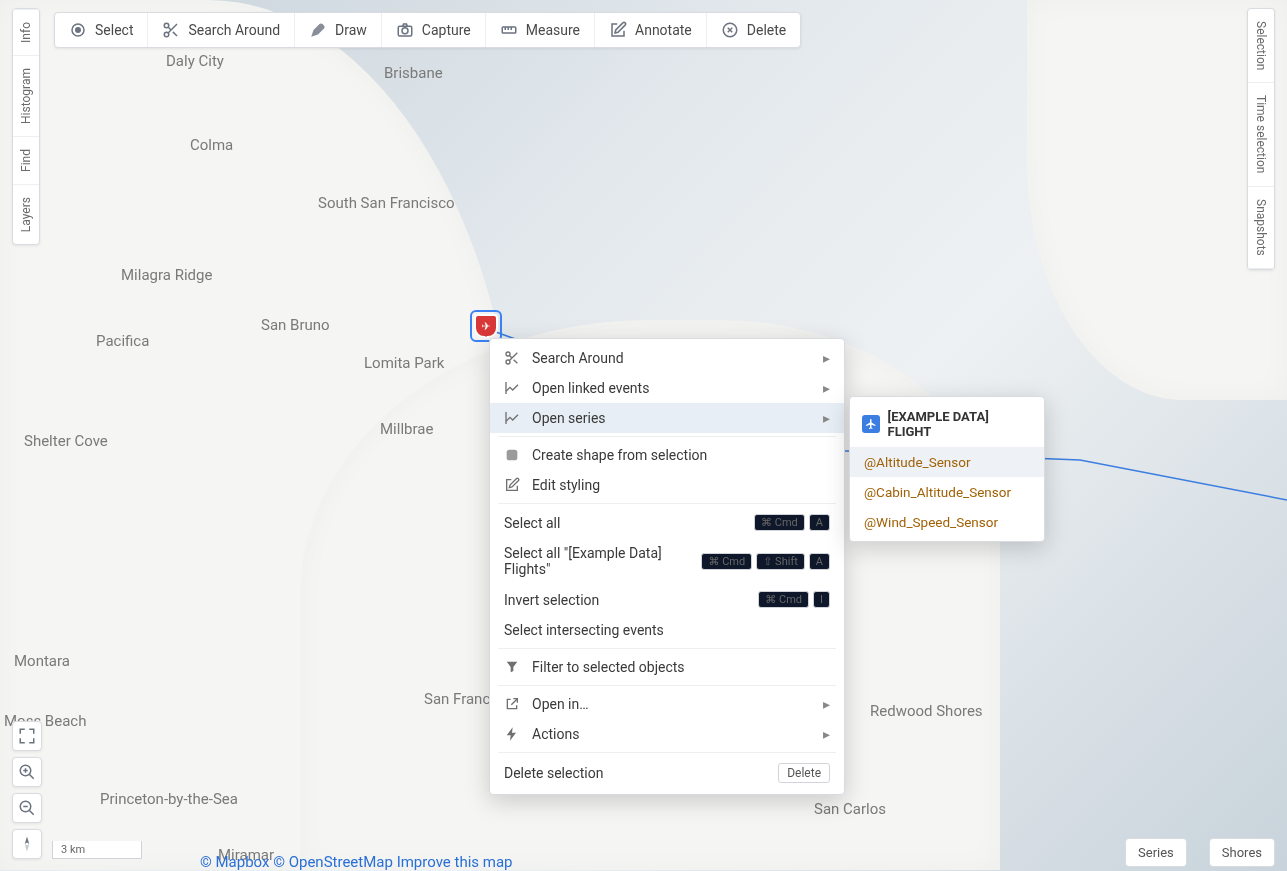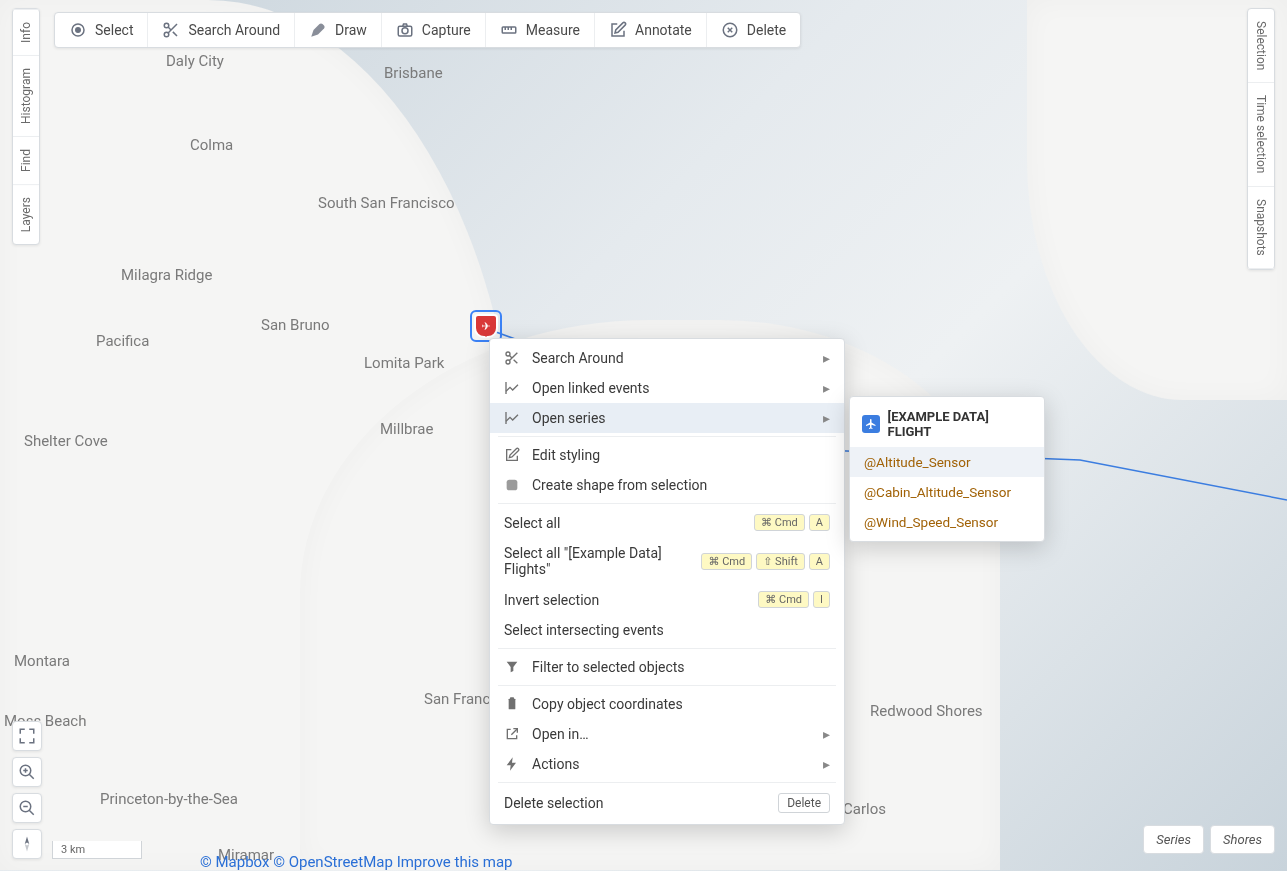--- a/index.html
+++ b/index.html
@@ -68,22 +68,22 @@
 .scale-bar {
   position: absolute; left: 52px; bottom: 12px;
   background: #fff; border: 1px solid #d0d4d8; border-top: none;
   font-size: 11px; color: #666; padding: 2px 8px; min-width: 90px;
 }
 .attribution {
   position: absolute; left: 200px; bottom: 0;
   font-size: 15px; color: #2a6fd6;
 }
 .bottom-right-buttons {
-  position: absolute; right: 12px; bottom: 17px;
-  display: flex; gap: 6px; font-style: italic;
+  position: absolute; right: 12px; bottom: 4px;
+  display: flex; gap: 22px;
 }
 .br-btn {
   background: #fff; border: 1px solid #d8dce0; border-radius: 4px;
   padding: 6px 12px; font-size: 13px; color: #555; cursor: pointer;
 }
 .marker {
   position: absolute; top: 314px; left: 474px;
   width: 24px; height: 28px;
 }
 .marker-pin {
@@ -115,21 +115,21 @@
 .cm-sep { height: 1px; background: #eceef0; margin: 3px 8px; }
 .cm-icon { width: 16px; height: 16px; color: #707070; flex-shrink: 0; }
 .cm-arrow {
   position: absolute; right: 14px; color: #888;
 }
 .cm-no-icon { padding-left: 14px; justify-content: space-between; }
 .cm-no-icon .cm-label { flex: 1; }
 .kbd-group { display: flex; gap: 4px; }
 .kbd {
   border: 1px solid #d0d4d8; border-radius: 3px; padding: 1px 6px;
-  font-size: 11px; color: #666; background: #fef9c3;
+  font-size: 11px; color: #666; background: #0f172a;
   display: inline-flex; align-items: center; gap: 3px;
 }
 .delete-btn {
   border: 1px solid #d0d4d8; border-radius: 3px; padding: 2px 8px;
   font-size: 12px; color: #555; background: #fff;
 }
 .submenu {
   position: absolute; top: 396px; left: 849px; width: 196px;
   background: #fff; border: 1px solid #d8dce0; border-radius: 4px;
   box-shadow: 0 6px 24px rgba(0,0,0,0.18);
@@ -322,31 +322,31 @@
     <div class="cm-item highlighted">
       <svg class="cm-icon" viewBox="0 0 24 24" fill="none" stroke="currentColor" stroke-width="2">
         <polyline points="3 17 9 11 13 15 21 7"></polyline>
         <polyline points="3 21 3 3"></polyline>
       </svg>
       <span class="cm-label">Open series</span>
       <span class="cm-arrow">▸</span>
     </div>
     <div class="cm-sep"></div>
     <div class="cm-item">
+      <svg class="cm-icon" viewBox="0 0 24 24" fill="currentColor">
+        <path d="M4 8 Q4 4 8 4 L16 4 Q20 4 20 8 L20 16 Q20 20 16 20 L8 20 Q4 20 4 16 Z" opacity="0.7"></path>
+      </svg>
+      <span class="cm-label">Create shape from selection</span>
+    </div>
+    <div class="cm-item">
       <svg class="cm-icon" viewBox="0 0 24 24" fill="none" stroke="currentColor" stroke-width="2">
         <path d="M11 4H4v16h16v-7"></path>
         <path d="M18.5 2.5a2.121 2.121 0 0 1 3 3L12 15l-4 1 1-4 9.5-9.5z"></path>
       </svg>
       <span class="cm-label">Edit styling</span>
-    </div>
-    <div class="cm-item">
-      <svg class="cm-icon" viewBox="0 0 24 24" fill="currentColor">
-        <path d="M4 8 Q4 4 8 4 L16 4 Q20 4 20 8 L20 16 Q20 20 16 20 L8 20 Q4 20 4 16 Z" opacity="0.7"></path>
-      </svg>
-      <span class="cm-label">Create shape from selection</span>
     </div>
     <div class="cm-sep"></div>
     <div class="cm-item cm-no-icon">
       <span class="cm-label">Select all</span>
       <span class="kbd-group">
         <span class="kbd">⌘ Cmd</span>
         <span class="kbd">A</span>
       </span>
     </div>
     <div class="cm-item cm-no-icon">
@@ -368,27 +368,20 @@
       <span class="cm-label">Select intersecting events</span>
     </div>
     <div class="cm-sep"></div>
     <div class="cm-item">
       <svg class="cm-icon" viewBox="0 0 24 24" fill="currentColor">
         <path d="M4 4h16l-6 8v6l-4 2v-8L4 4z"></path>
       </svg>
       <span class="cm-label">Filter to selected objects</span>
     </div>
     <div class="cm-sep"></div>
-    <div class="cm-item">
-      <svg class="cm-icon" viewBox="0 0 24 24" fill="currentColor">
-        <rect x="7" y="4" width="10" height="16" rx="1"></rect>
-        <rect x="9" y="2" width="6" height="4" rx="1"></rect>
-      </svg>
-      <span class="cm-label">Copy object coordinates</span>
-    </div>
     <div class="cm-item">
       <svg class="cm-icon" viewBox="0 0 24 24" fill="none" stroke="currentColor" stroke-width="2">
         <path d="M14 4h6v6"></path>
         <path d="M20 4l-9 9"></path>
         <path d="M19 14v5H5V5h5"></path>
       </svg>
       <span class="cm-label">Open in…</span>
       <span class="cm-arrow">▸</span>
     </div>
     <div class="cm-item">

